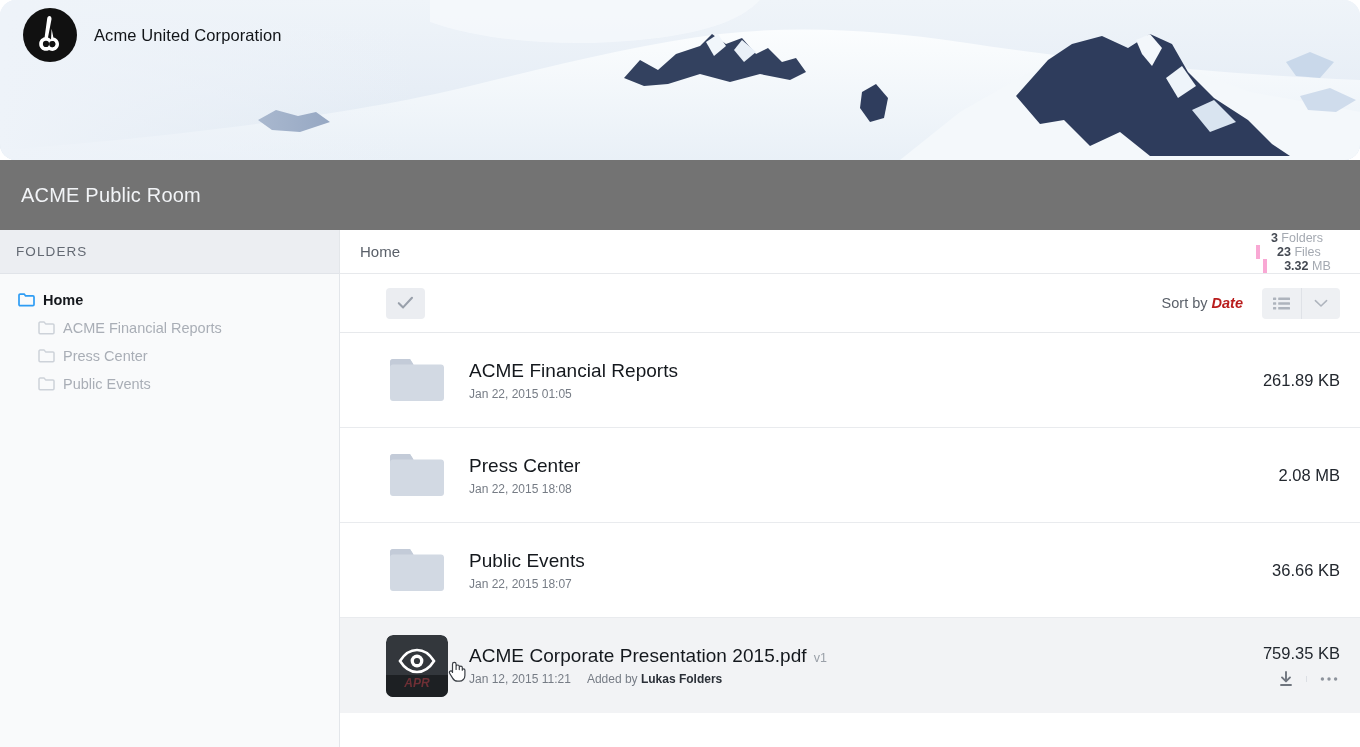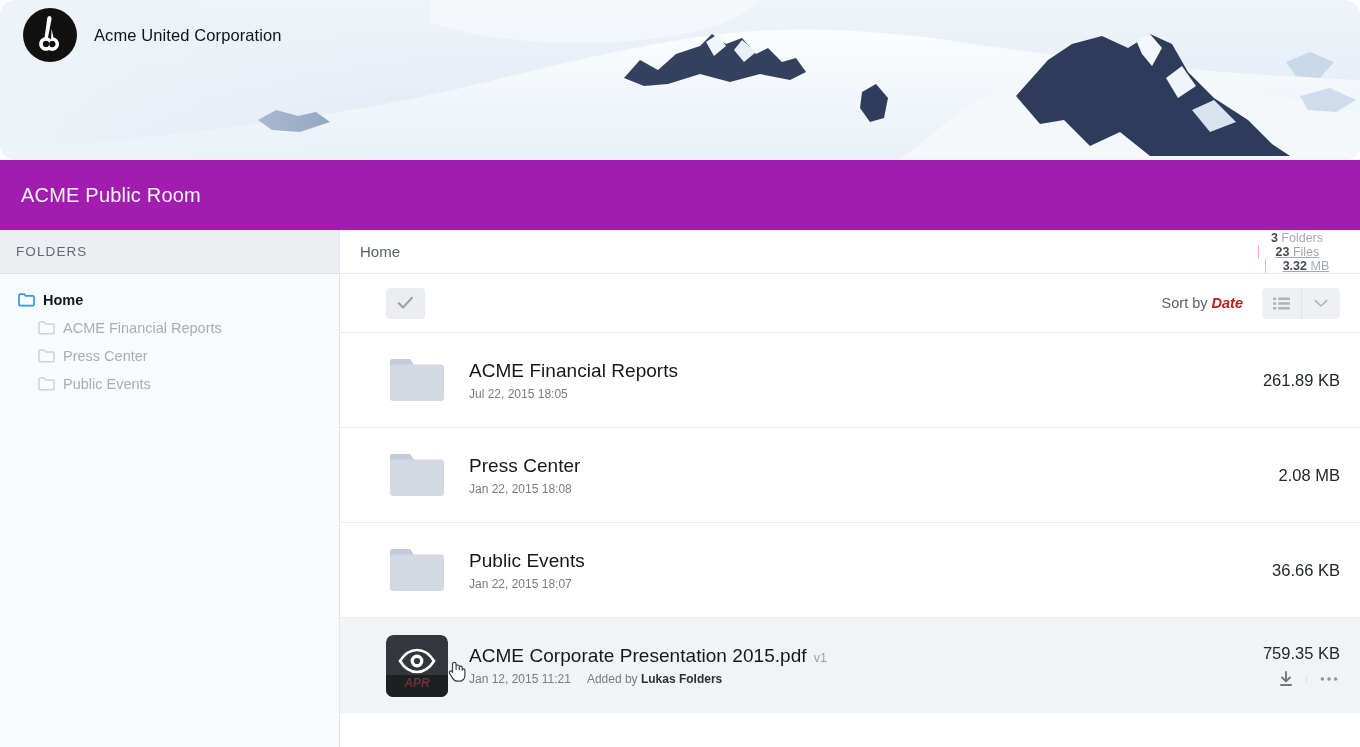--- a/index.html
+++ b/index.html
@@ -31,21 +31,21 @@
   .brand-logo { width: 56px; height: 56px; display: block; }
   .brand-name {
     font-size: 16.5px;
     color: #111418;
     letter-spacing: .1px;
   }
 
   
   .titlebar {
     width: 1360px; height: 70px;
-    background: #a21caf;
+    background: #737373;
     display: flex; align-items: center;
     padding-left: 21px;
   }
   .titlebar-text {
     color: #f2f4f7;
     font-size: 20px;
     font-weight: 400;
     letter-spacing: .2px;
   }
 
@@ -91,21 +91,21 @@
     height: 44px;
     border-bottom: 1px solid #e7e9ec;
     display: flex; align-items: center;
     padding: 0 20px 0 20px;
   }
   .crumb { font-size: 15px; color: #5a6069; margin-left: 0; }
   .crumb-spacer { flex: 1; }
   .stats { display: flex; align-items: center; gap: 0; flex-direction: column; }
   .stat { font-size: 12.5px; color: #a4a9b1; padding: 0 17px; white-space: nowrap; }
   .stat b { color: #454a53; font-weight: 700; }
-  .stat + .stat { border-left: 1px solid #f9a8d4; text-decoration: underline; }
+  .stat + .stat { border-left: 4px solid #f9a8d4; }
   .stat:last-child { padding-right: 0; }
 
   .toolbar {
     height: 59px;
     border-bottom: 1px solid #e7e9ec;
     display: flex; align-items: center;
     padding: 0 20px 0 20px;
   }
   .selectall {
     width: 39px; height: 31px;
@@ -347,21 +347,21 @@
             <path d="M4 13 C4 11.3 5.3 10 7 10 L24 10 L27.5 15.5 L55 15.5
                      C56.7 15.5 58 16.8 58 18.5 L58 49 C58 50.7 56.7 52 55 52
                      L7 52 C5.3 52 4 50.7 4 49 Z" fill="#d2d9e3"></path>
             <path d="M4 13 C4 11.3 5.3 10 7 10 L24 10 L27.5 15.5 L7 15.5
                      C5.3 15.5 4 16.8 4 18.5 Z" fill="#c3cbd8"></path>
           </svg>
         </div>
         <div class="row-text">
           <div class="row-title"><span>ACME Financial Reports</span></div>
           <div class="row-meta">
-            <span>Jul 22, 2015 18:05</span>
+            <span>Jan 22, 2015 01:05</span>
           </div>
         </div>
         <div class="row-right">
           <div class="row-size">261.89 KB</div>
         </div>
       </div>
 
       <div class="row">
         <div class="row-thumb">
           <svg width="62" height="62" viewBox="0 0 62 62">

